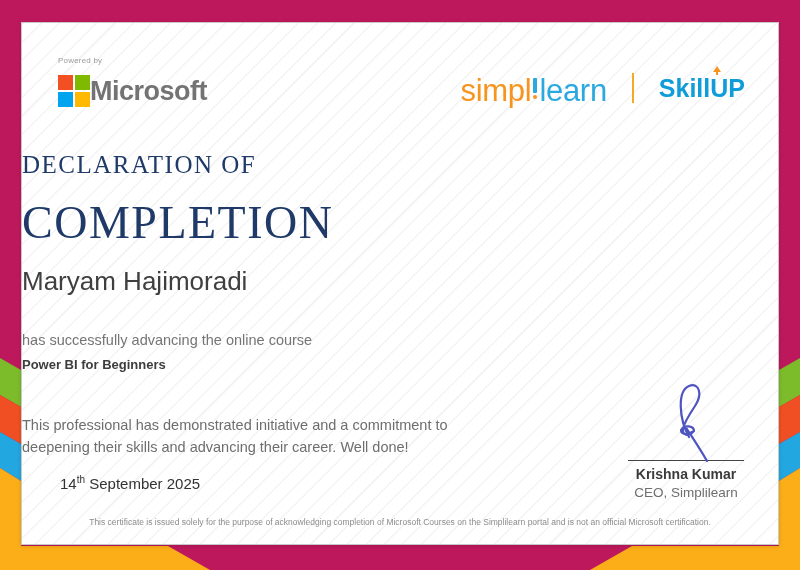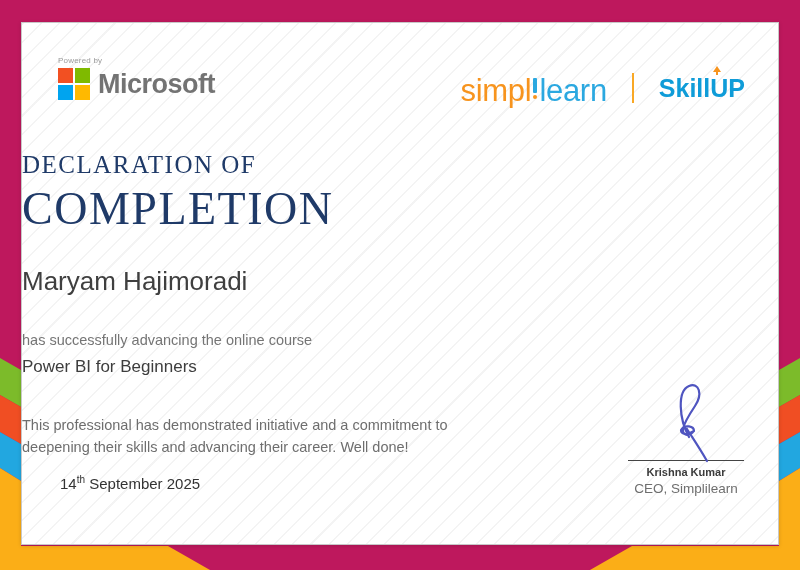--- a/index.html
+++ b/index.html
@@ -9,21 +9,21 @@
 
   
   .cert{position:absolute;left:21px;top:22px;width:756px;height:521px;z-index:1;
         background-color:#fff;
         background-image:repeating-linear-gradient(135deg, rgba(185,185,185,0.16) 0px, rgba(185,185,185,0.16) 1.5px, transparent 1.5px, transparent 13px);
         border:1px solid #c8c8c8; box-shadow:0 1px 4px rgba(0,0,0,0.15);}
 
   
   .powered{position:absolute;left:36px;top:33px;}
   .powered-label{font-size:8px;color:#9b9b9b;letter-spacing:.2px;}
-  .ms-logo{display:flex;align-items:center;gap:8px;margin-top:3px;}
+  .ms-logo{display:flex;align-items:center;gap:0;margin-top:10px;}
   .ms-squares{display:grid;grid-template-columns:15px 15px;grid-template-rows:15px 15px;gap:2px;}
   .ms-squares span{display:block;width:15px;height:15px;}
   .ms-name{font-size:27px;font-weight:600;color:#737373;letter-spacing:-0.5px;}
 
   
   .brand{position:absolute;right:33px;top:44px;display:flex;align-items:center;gap:25px;}
   .simplilearn{display:flex;align-items:baseline;font-size:31px;letter-spacing:-0.3px;}
   .sl-simpl{color:#f7941e;}
   .sl-learn{color:#2ba8e0;}
   .sl-i{position:relative;display:inline-block;width:8px;height:34px;}
@@ -34,35 +34,35 @@
   .su-u{position:relative;display:inline-block;}
   .su-arrow{position:absolute;left:3px;top:-8px;width:0;height:0;
             border-left:4px solid transparent;border-right:4px solid transparent;
             border-bottom:6px solid #f7941e;}
   .su-arrow::after{content:"";position:absolute;left:-1px;top:5px;width:2px;height:4px;background:#f7941e;}
 
   
   .center-line{position:absolute;left:0;right:0;text-align:left;}
   .title{top:128px;font-family:"Liberation Serif","DejaVu Serif",serif;color:#1f3a68;}
   .title-sm{font-size:25px;letter-spacing:1.5px;}
-  .title-lg{font-size:46px;letter-spacing:1.5px;margin-top:3px;}
+  .title-lg{font-size:46px;letter-spacing:1.5px;margin-top:17px;}
   .name{top:243px;font-size:26px;color:#3f3f3f;}
   .subtitle{top:309px;font-size:14.5px;color:#757575;}
-  .course{top:334px;font-size:17px;color:#3d3d3d;}
+  .course{top:334px;font-size:13px;color:#3d3d3d;font-weight:bold;}
   .message{top:391px;font-size:14.5px;color:#6e6e6e;line-height:22px;}
 
   
   .date{position:absolute;left:38px;top:451px;font-size:15px;color:#333;}
   .date sup{font-size:10px;}
 
   
   .sig{position:absolute;right:24px;top:356px;width:136px;text-align:center;z-index:2;}
   .sig svg{display:block;margin:0 auto -3px;}
   .sig-line{border-top:1.5px solid #444;margin:0 10px 5px;}
-  .sig-name{font-size:11px;font-weight:bold;color:#3b3b3b;}
+  .sig-name{font-size:14px;font-weight:bold;color:#3b3b3b;}
   .sig-role{font-size:13.5px;color:#6e6e6e;margin-top:3px;}
 
   
   .disclaimer{position:absolute;left:24px;right:24px;top:494px;text-align:center;
               font-size:8.5px;color:#8c8c8c;}
 </style>
 </head>
 <body>
 
 <div class="stage">
@@ -137,15 +137,16 @@
       <svg width="110" height="84" viewBox="0 0 110 84">
         <path fill="none" stroke-width="2.2" stroke-linecap="round" stroke-linejoin="round" d="M58,58 C48,40 46,12 58,7 C68,3 72,15 64,27 C58,36 53,44 52,50 C51,56 58,58 62,53
                  M50,51 c4,-6 13,-4 13,1 c-8,5 -13,3 -13,-1
                  M56,50 C61,58 68,68 76,82" stroke="#4f55c0"></path>
       </svg>
       <div class="sig-line"></div>
       <div class="sig-name">Krishna Kumar</div>
       <div class="sig-role">CEO, Simplilearn</div>
     </div>
 
+    <div class="disclaimer">This certificate is issued solely for the purpose of acknowledging completion of Microsoft Courses on the Simplilearn portal and is not an official Microsoft certification.</div>
 
   </div>
 </div>
 
 </body></html>

